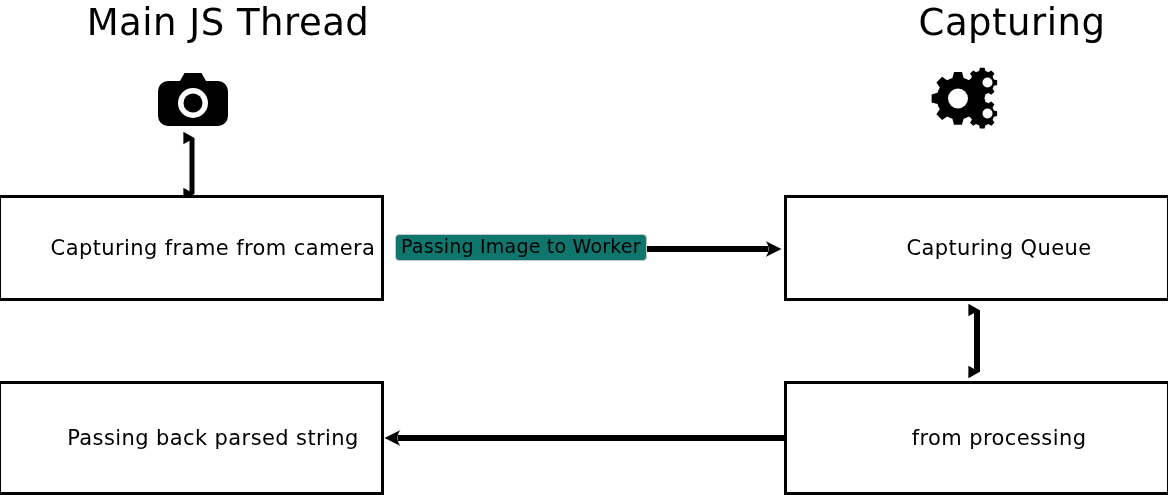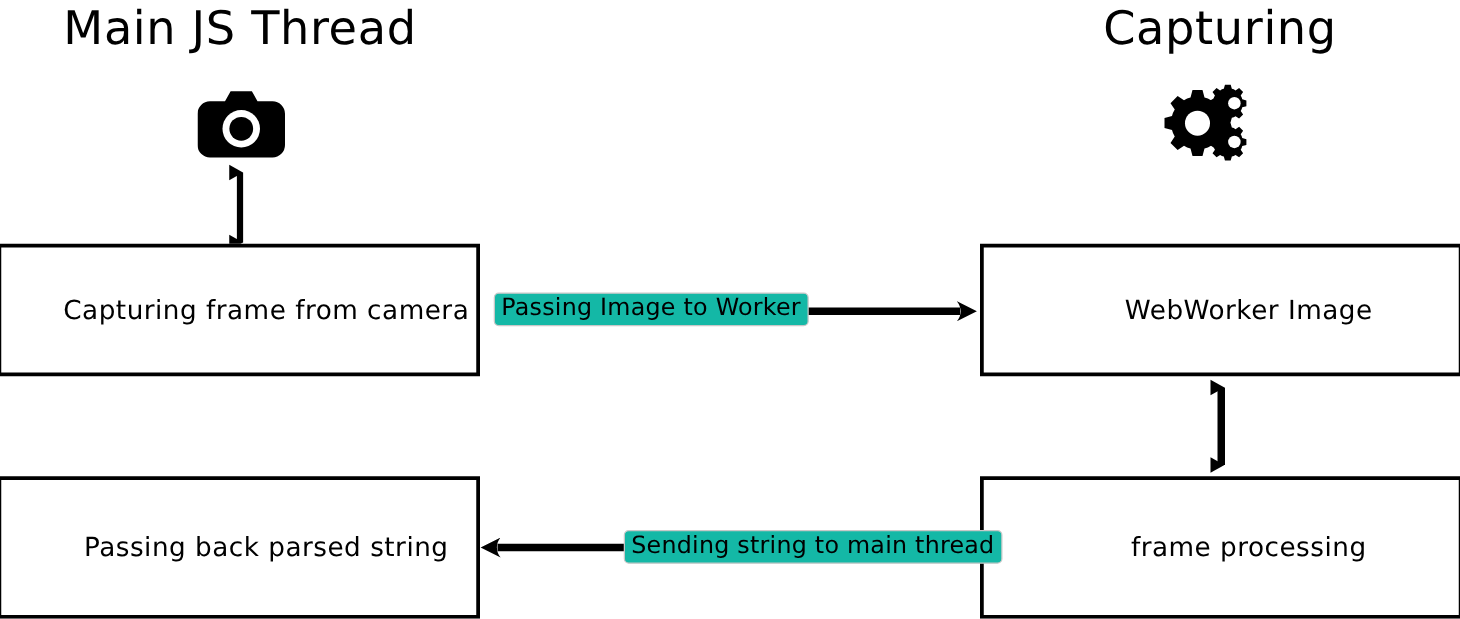--- a/index.html
+++ b/index.html
@@ -26,20 +26,21 @@
   
   .col-title {
     position: absolute;
     font-size: 37px;
     font-weight: 400;
     letter-spacing: 0.5px;
     color: #000;
     white-space: nowrap;
     text-align: center;
     line-height: 1;
+    padding-left: 36px;
   }
   #title-main  { left: 0px;   top: 4px;  width: 384px; }
   #title-worker{ left: 784px; top: 4px;  width: 384px; }
 
   
   .icon-wrap {
     position: absolute;
     display: block;
   }
   #camera-icon-wrap { left: 158px; top: 68px;  width: 70px; height: 62px; }
@@ -68,21 +69,21 @@
   #box-queue   { left: 784px; top: 195px; width: 386px; height: 106px; }
   #box-getting { left: -2px;  top: 381px; width: 386px; height: 114px; }
   #box-jsqr    { left: 784px; top: 381px; width: 386px; height: 114px; }
 
   
   .edge-label {
     position: absolute;
     box-sizing: border-box;
     border: 1px solid #c8c8c8;
     border-radius: 4px;
-    background: #14b8a6;
+    background: #0f766e;
     font-size: 19px;
     letter-spacing: 0.2px;
     color: #000;
     white-space: nowrap;
     padding: 2px 5px 3px 5px;
     line-height: 1.05;
     z-index: 5;
   }
   #label-passing { left: 395px; top: 234px; }
   #label-sending { left: 499px; top: 424px; }
@@ -165,28 +166,27 @@
     <g>
       <line x1="784" y1="438" x2="398" y2="438" stroke="#000000" stroke-width="6" marker-end="url(#ah-left)"></line>
     </g>
   </svg>
 
   <div class="proc-box" id="box-capture">
     <span class="box-label">Capturing frame from camera</span>
   </div>
 
   <div class="proc-box" id="box-queue">
-    <span class="box-label">WebWorker Image</span>
+    <span class="box-label">Capturing Queue</span>
   </div>
 
   <div class="proc-box" id="box-getting">
     <span class="box-label">Passing back parsed string</span>
   </div>
 
   <div class="proc-box" id="box-jsqr">
-    <span class="box-label">frame processing</span>
+    <span class="box-label">from processing</span>
   </div>
 
   <div class="edge-label" id="label-passing">Passing Image to Worker</div>
 
-  <div class="edge-label" id="label-sending">Sending string to main thread</div>
 
 </div>
 
 </body></html>

